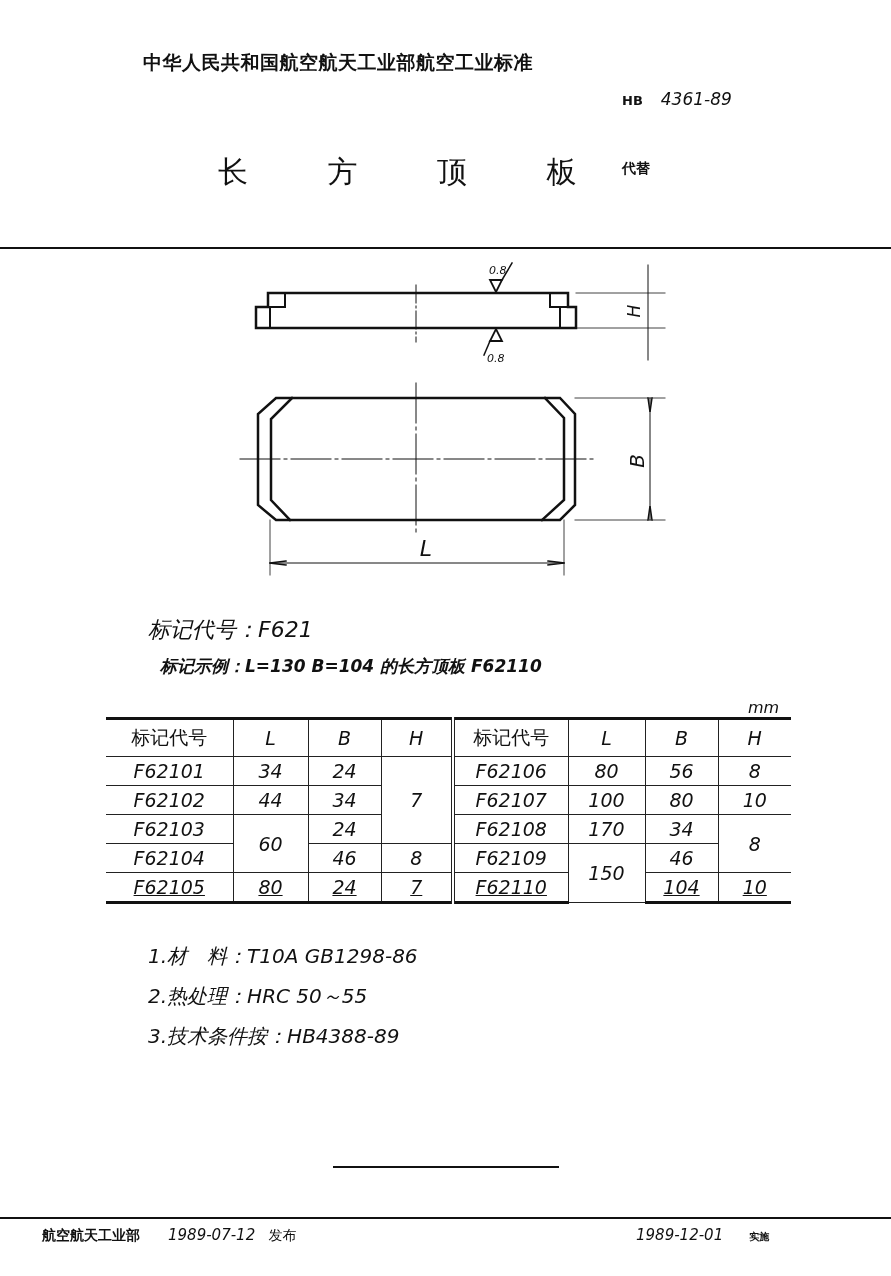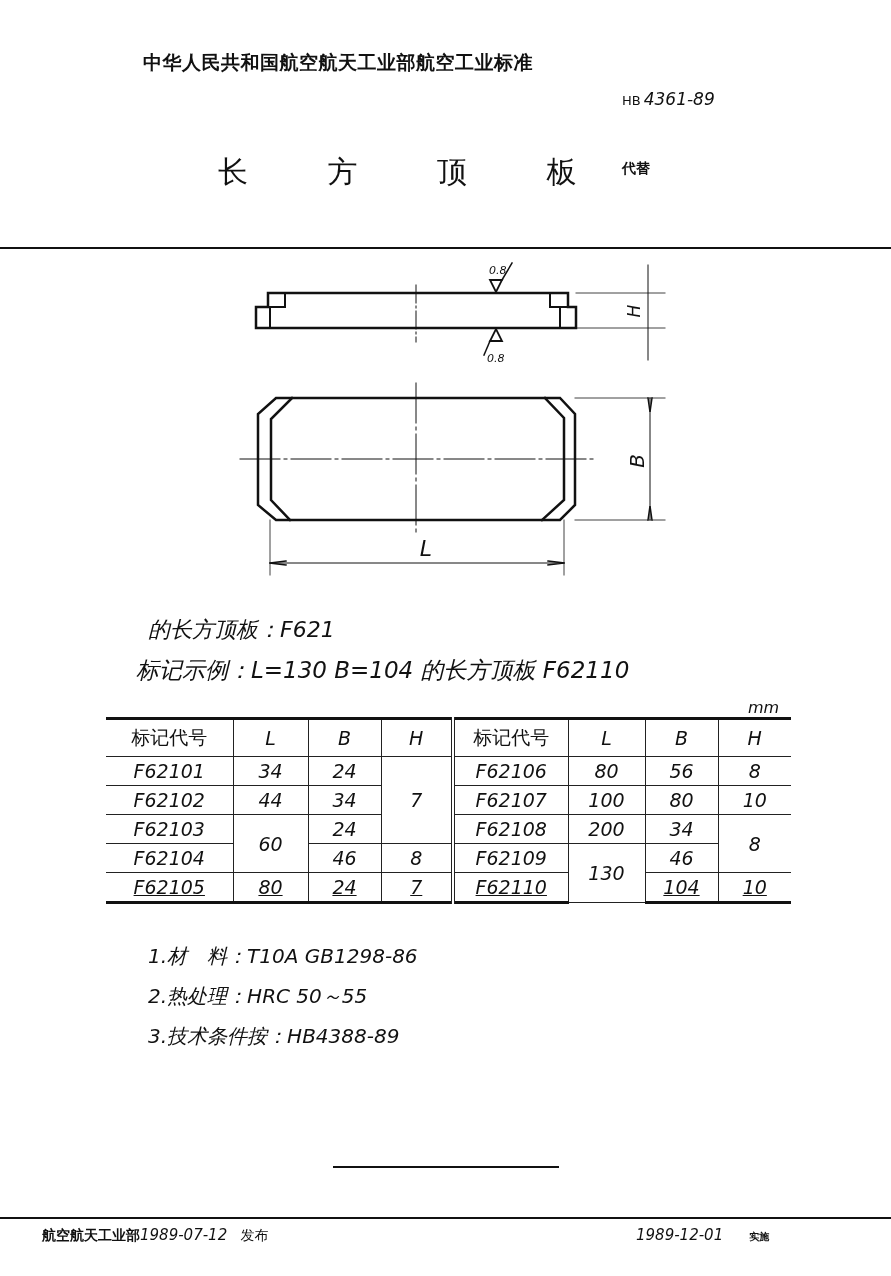--- a/index.html
+++ b/index.html
@@ -1,37 +1,37 @@
 <!DOCTYPE html>
 <html><head>
 <meta charset="utf-8">
 <style>
   html,body{margin:0;padding:0;background:#fff;}
   body{width:891px;height:1276px;position:relative;overflow:hidden;color:#111;font-family:"DejaVu Sans",sans-serif;}
   .abs{position:absolute;}
   .org{left:143px;top:50px;font-size:19px;font-weight:bold;letter-spacing:0.5px;white-space:nowrap;}
   .stdno{left:622px;top:89px;font-size:17px;font-style:italic;white-space:nowrap;}
-  .stdno b{font-style:normal;font-size:13px;font-weight:normal;margin-right:3px;}
+  .stdno b{font-style:normal;font-size:13px;font-weight:bold;margin-right:18px;}
   .title{left:218px;top:152px;font-size:30px;font-family:"DejaVu Serif",serif;letter-spacing:35px;white-space:nowrap;}
   .replace{left:622px;top:160px;font-size:14px;font-weight:bold;}
   .rule{left:0;height:2px;background:#111;}
   .hand{font-style:italic;font-family:"DejaVu Sans",sans-serif;}
   .line1{left:148px;top:615px;font-size:22px;white-space:nowrap;}
-  .line2{left:136px;top:655px;font-size:23px;white-space:nowrap;}
+  .line2{left:160px;top:655px;font-size:17px;white-space:nowrap;font-weight:bold;}
   .mm{left:748px;top:698px;font-size:16px;font-style:italic;}
   table.spec{position:absolute;left:106px;top:717px;border-collapse:collapse;font-style:italic;font-size:19px;}
   table.spec td{border-bottom:1.5px solid #222;border-right:1.5px solid #222;height:28px;padding:0;text-align:center;vertical-align:middle;}
   table.spec tr:first-child td{border-top:3px solid #111;margin-top:44px;}
   table.spec tr:last-child td{border-bottom:3px solid #111;text-decoration:underline;}
   table.spec td.last{border-right:none;}
   table.spec td.dbl{border-right:4px double #222;}
   .notes{left:148px;font-size:20px;white-space:nowrap;}
   .foot-l{left:42px;top:1226px;font-size:14px;white-space:nowrap;}
   .foot-l b{font-weight:bold;}
-  .foot-l i{font-style:italic;font-size:15px;}
+  .foot-l i{font-style:italic;font-size:15px;padding-left:28px;}
   .foot-r{left:636px;top:1226px;font-size:15px;white-space:nowrap;}
   .foot-r i{font-style:italic;}
   .foot-r b{font-size:10px;margin-left:26px;}
   svg{position:absolute;left:0;top:0;}
 </style>
 </head>
 <body>
 
 <div class="abs org">中华人民共和国航空航天工业部航空工业标准</div>
 <div class="abs stdno"><b>HB</b><span>4361-89</span></div>
@@ -79,21 +79,21 @@
   <g fill="#111" font-family="DejaVu Sans, sans-serif" font-style="italic">
     <text x="489" y="274" font-size="11">0.8</text>
     <text x="487" y="362" font-size="11">0.8</text>
     <text x="0" y="0" font-size="17" transform="translate(640 311) rotate(-90)" text-anchor="middle">H</text>
     <text x="0" y="0" font-size="20" transform="translate(644 461) rotate(-90)" text-anchor="middle">B</text>
     <text x="426" y="556" font-size="22" text-anchor="middle">L</text>
   </g>
 </svg>
 
 <div class="abs hand line1">
-  <span>的长方顶板：</span><span>F621</span>
+  <span>标记代号：</span><span>F621</span>
 </div>
 <div class="abs hand line2">
   <span>标记示例：</span><span>L=130  B=104 的长方顶板  F62110</span>
 </div>
 <div class="abs mm">mm</div>
 
 <table class="spec">
   <colgroup>
     <col style="width:127px">
       <col style="width:75px">
@@ -132,30 +132,30 @@
     <td>F62107</td>
     <td>100</td>
     <td>80</td>
     <td class="last">10</td>
   </tr>
   <tr>
     <td>F62103</td>
     <td rowspan="2">60</td>
     <td>24</td>
     <td>F62108</td>
-    <td>200</td>
+    <td>170</td>
     <td>34</td>
     <td class="last" rowspan="2">8</td>
   </tr>
   <tr>
     <td>F62104</td>
     <td>46</td>
     <td class="dbl">8</td>
     <td>F62109</td>
-    <td rowspan="2">130</td>
+    <td rowspan="2">150</td>
     <td>46</td>
   </tr>
   <tr>
     <td>F62105</td>
     <td>80</td>
     <td>24</td>
     <td class="dbl">7</td>
     <td>F62110</td>
     <td>104</td>
     <td class="last">10</td>

